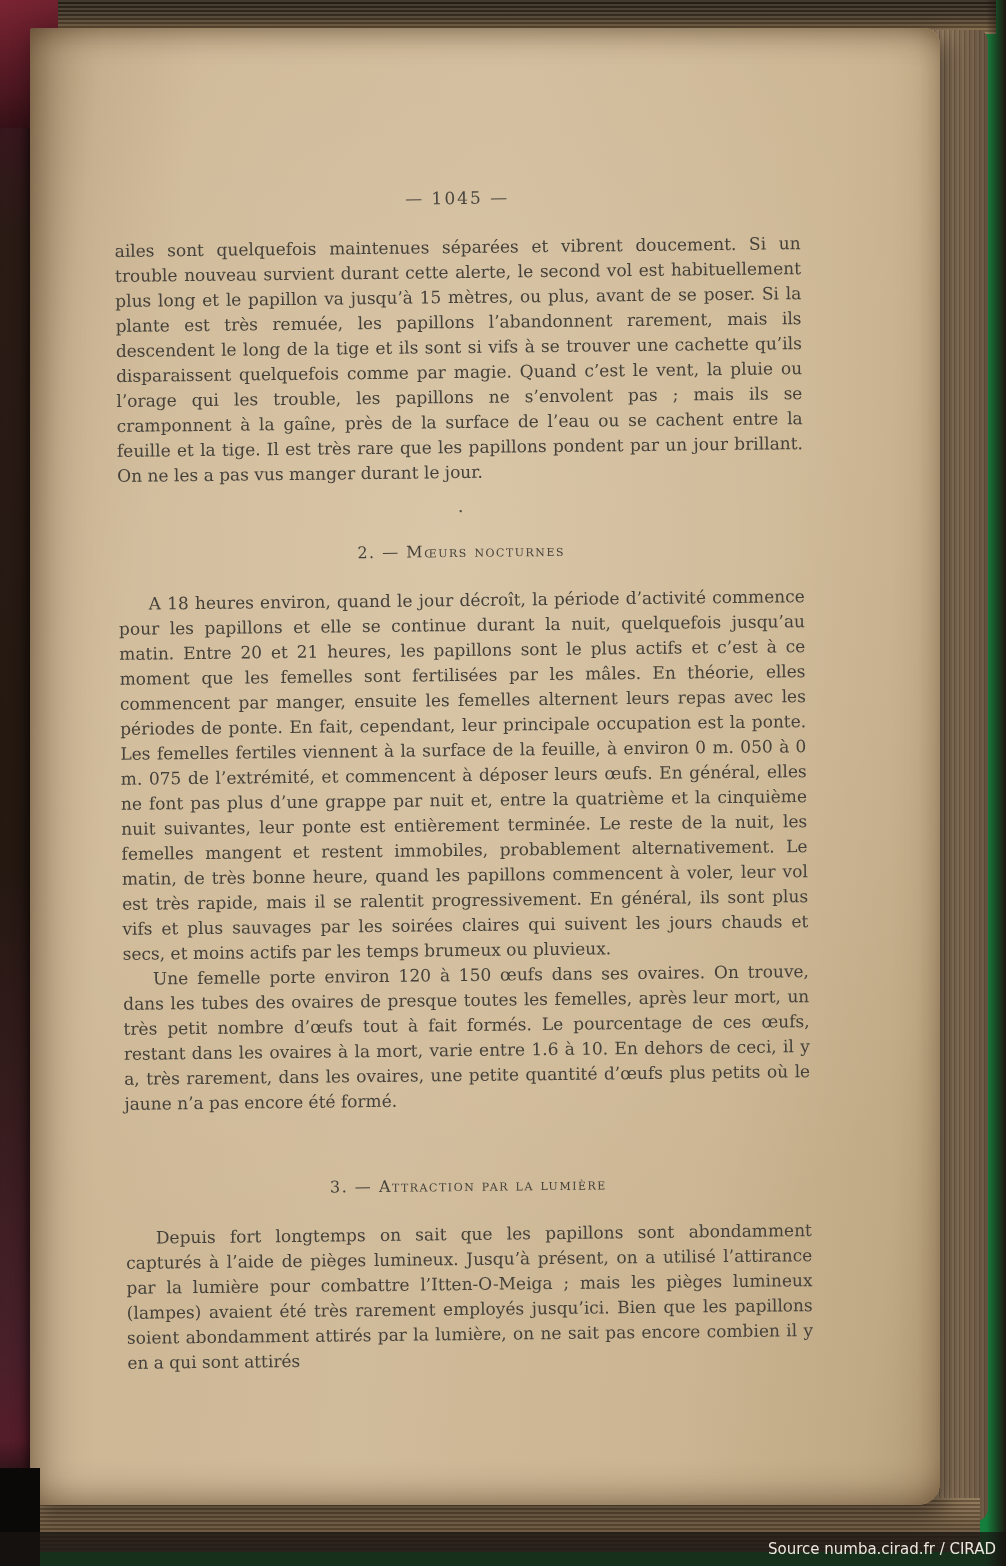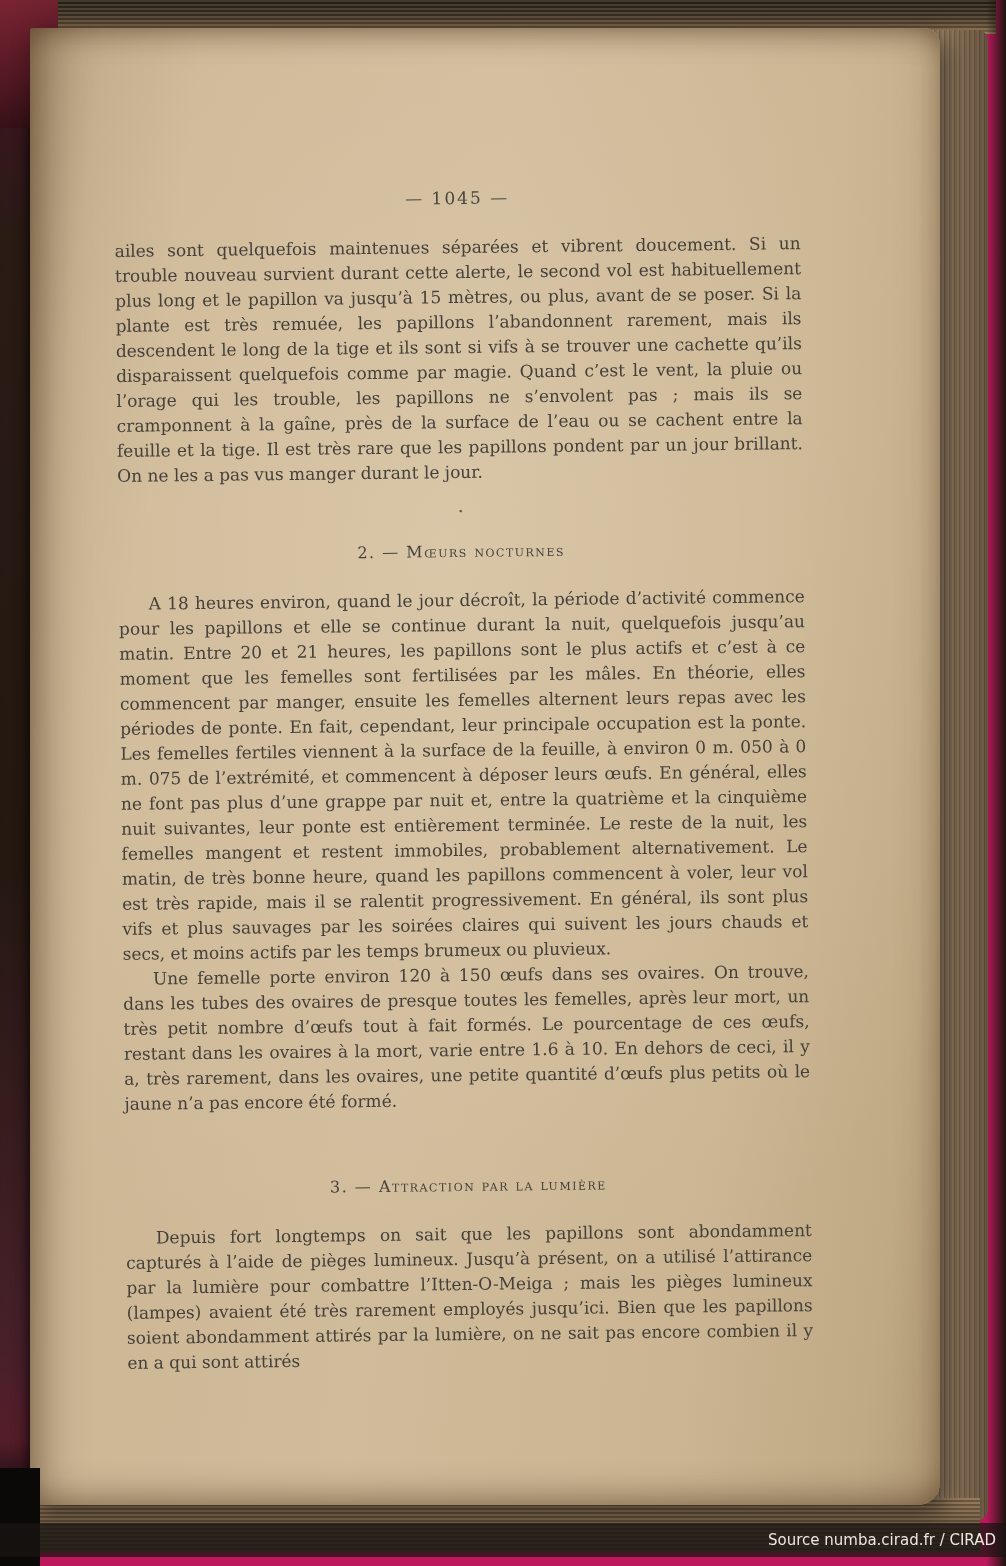--- a/index.html
+++ b/index.html
@@ -1,18 +1,18 @@
 <!DOCTYPE html>
 <html><head>
 <meta charset="utf-8">
 <style>
   html, body { margin:0; padding:0; background:#141110; }
   .photo {
     position:relative; width:1006px; height:1566px; overflow:hidden;
-    background:#be185d; font-family:"DejaVu Serif", serif;
+    background:#15803d; font-family:"DejaVu Serif", serif;
   }
 
   
   .top-edge {
     position:absolute; left:36px; top:0; width:960px; height:34px;
     background:
       repeating-linear-gradient(0deg, rgba(210,186,148,.25) 0 2px, rgba(90,70,48,.25) 2px 4px),
       linear-gradient(180deg, #0f0d0b 0%, #2b231b 45%, #57452f 78%, #8a7154 100%);
   }
 
@@ -83,21 +83,21 @@
   .para.no-indent { text-indent:0; }
   .stray { text-align:center; line-height:14px; margin-top:14px; color:#4a463f; }
   .heading {
     font-size:16px; font-weight:normal; font-variant:small-caps;
     letter-spacing:1.5px; text-align:center; margin:26px 0 24px; color:#45413a;
   }
   .heading.h3gap { margin-top:60px; }
 
   
   .source-bar {
-    position:absolute; left:0; right:0; bottom:9px; height:34px;
+    position:absolute; left:0; right:0; bottom:0; height:34px;
     background:rgba(24,20,17,.74); z-index:10;
     display:flex; align-items:center; justify-content:flex-end;
     padding-right:10px; box-sizing:border-box;
     font-family:"DejaVu Sans", sans-serif; font-size:15px; color:#ece7df;
   }
 </style>
 </head>
 <body>
 
 <div class="photo">

